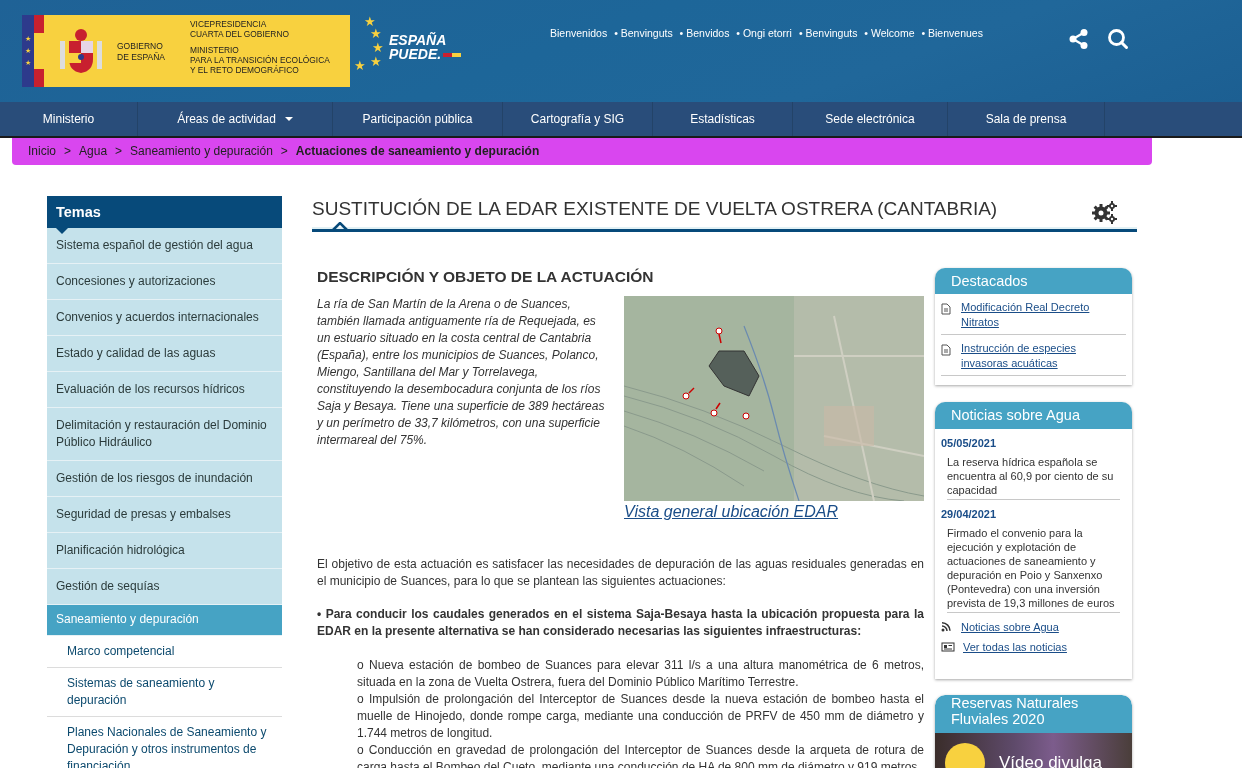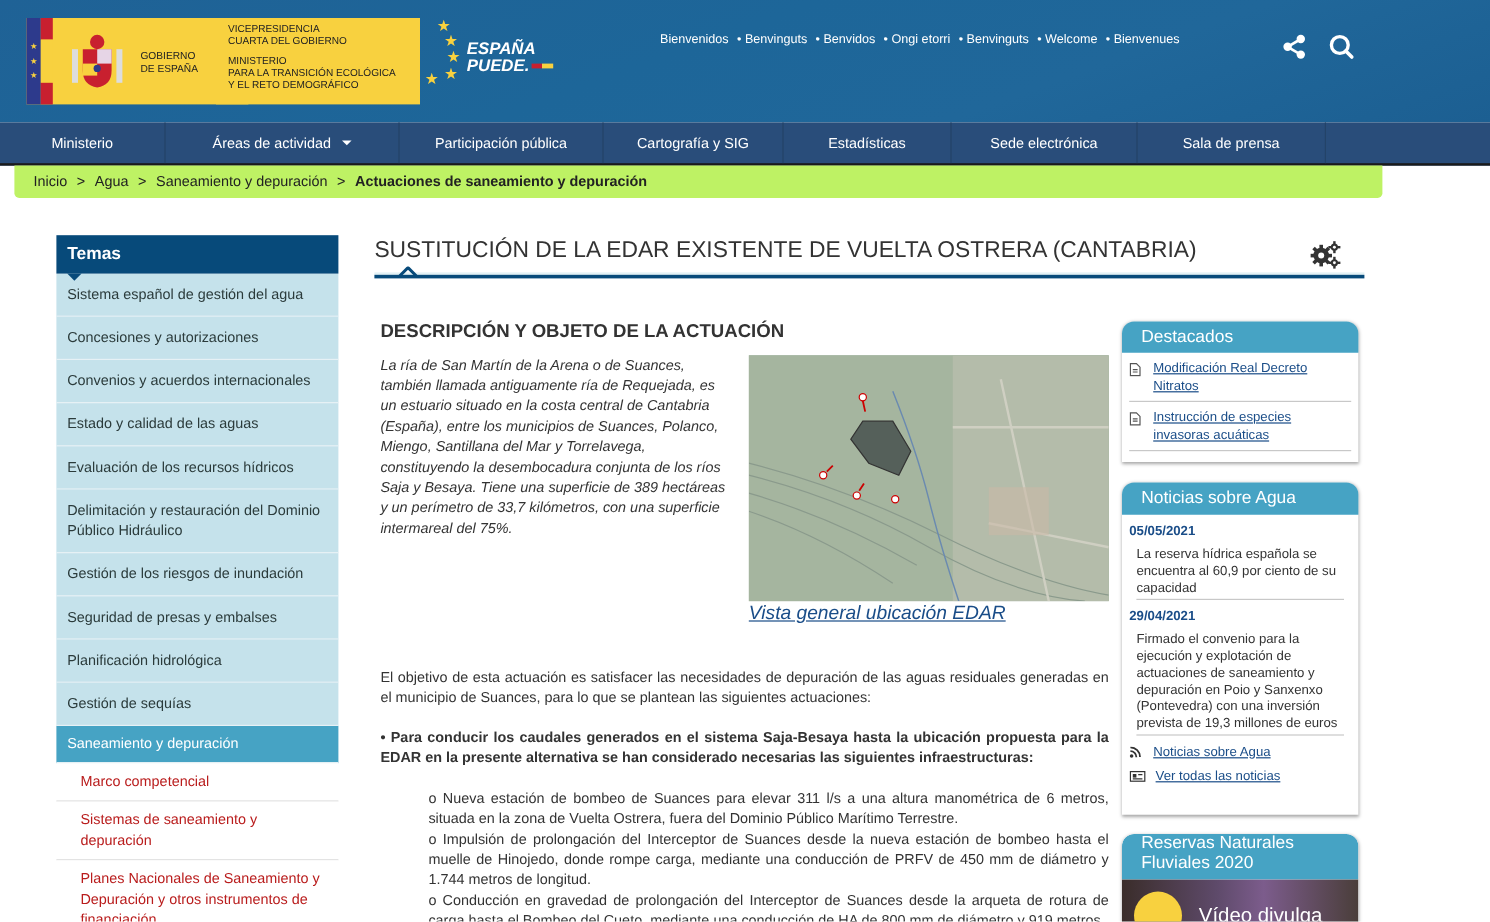--- a/index.html
+++ b/index.html
@@ -28,31 +28,31 @@
   .langs span { margin-right: 4px; }
   .hdr-icons { position: absolute; left: 1068px; top: 28px; display: flex; gap: 17px; }
   .hdr-icons svg { display: block; }
 
   
   .nav { position: absolute; left: 0; top: 102px; width: 1242px; height: 36px; background: #294d7a; border-bottom: 2px solid #1a1a1a; display: flex; }
   .nav-item { height: 34px; display: flex; align-items: center; justify-content: center; color: #fff; font-size: 12px; border-right: 1px solid #234368; position: relative; }
   .nav-item .caret { display: inline-block; width: 0; height: 0; border-left: 4px solid transparent; border-right: 4px solid transparent; border-top: 4px solid #fff; margin-left: 9px; }
 
   
-  .crumbs { position: absolute; left: 12px; top: 138px; width: 1140px; height: 27px; background: #bef264; border-radius: 0 0 4px 4px; font-size: 12px; color: #222; padding: 6px 0 0 16px; }
+  .crumbs { position: absolute; left: 12px; top: 138px; width: 1140px; height: 27px; background: #d946ef; border-radius: 0 0 4px 4px; font-size: 12px; color: #222; padding: 6px 0 0 16px; }
   .crumbs .sep { margin: 0 8px; }
   .crumbs .current { font-weight: bold; }
 
   
   .sidebar { position: absolute; left: 47px; top: 196px; width: 235px; }
   .side-head { height: 32px; background: #074a7a; color: #fff; font-size: 14.5px; font-weight: bold; padding: 8px 0 0 9px; position: relative; }
   .side-head::after { content: ""; position: absolute; left: 9px; bottom: -6px; border-left: 6px solid transparent; border-right: 6px solid transparent; border-top: 6px solid #074a7a; }
   .side-item { background: #c5e2eb; border-bottom: 1px solid #e6f1f5; font-size: 12px; color: #2b3b3b; padding: 9px 8px 9px 9px; line-height: 17px; }
   .side-item.active { background: #46a3c4; color: #fff; padding-top: 6px; padding-bottom: 7px; }
-  .side-sub { background: #fff; border-bottom: 1px solid #dcdcdc; font-size: 12px; color: #b91c1c; padding: 7px 8px 7px 20px; line-height: 17px; }
+  .side-sub { background: #fff; border-bottom: 1px solid #dcdcdc; font-size: 12px; color: #0c4a6e; padding: 7px 8px 7px 20px; line-height: 17px; }
 
   
   .main { position: absolute; left: 312px; top: 190px; width: 825px; }
   .page-title { font-size: 19px; color: #333; padding-top: 8px; height: 40px; }
   .title-rule { position: absolute; left: 0; top: 39px; width: 825px; height: 3px; background: #074a7a; }
   .title-rule-top { position: absolute; left: 0; top: 37px; width: 825px; height: 2px; background: #e2f1f5; }
   .title-chevron { position: absolute; left: 20px; top: 32px; }
   .gears { position: absolute; left: 780px; top: 10px; }
 
   .content { position: absolute; left: 317px; top: 268px; width: 607px; }

